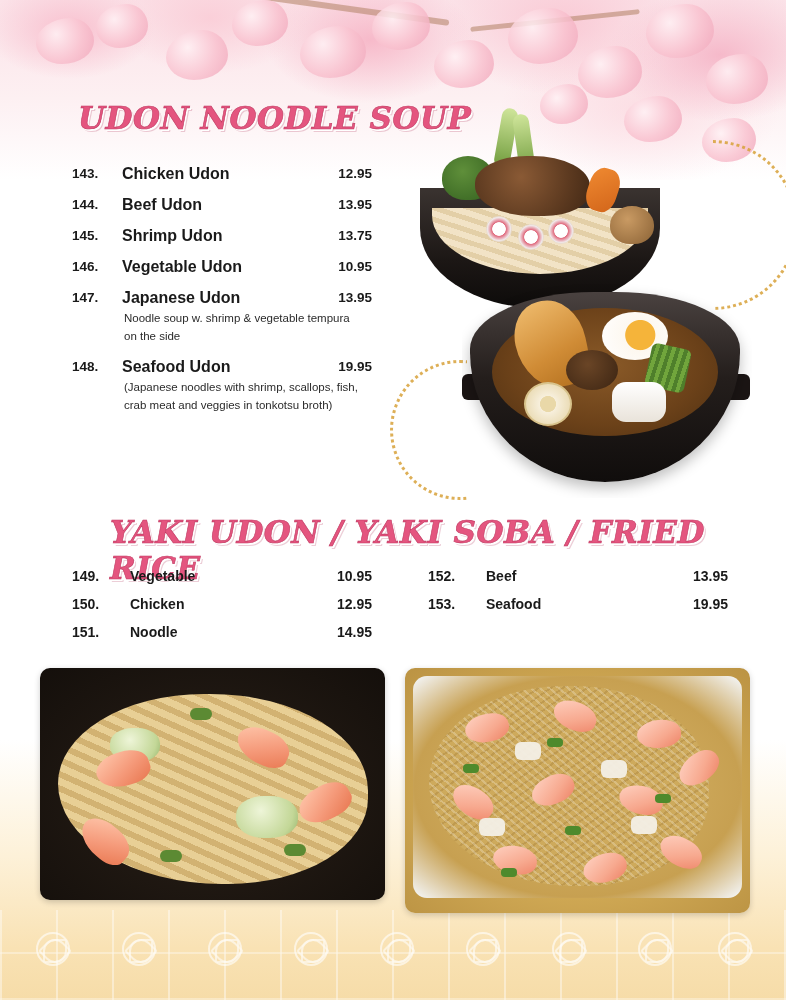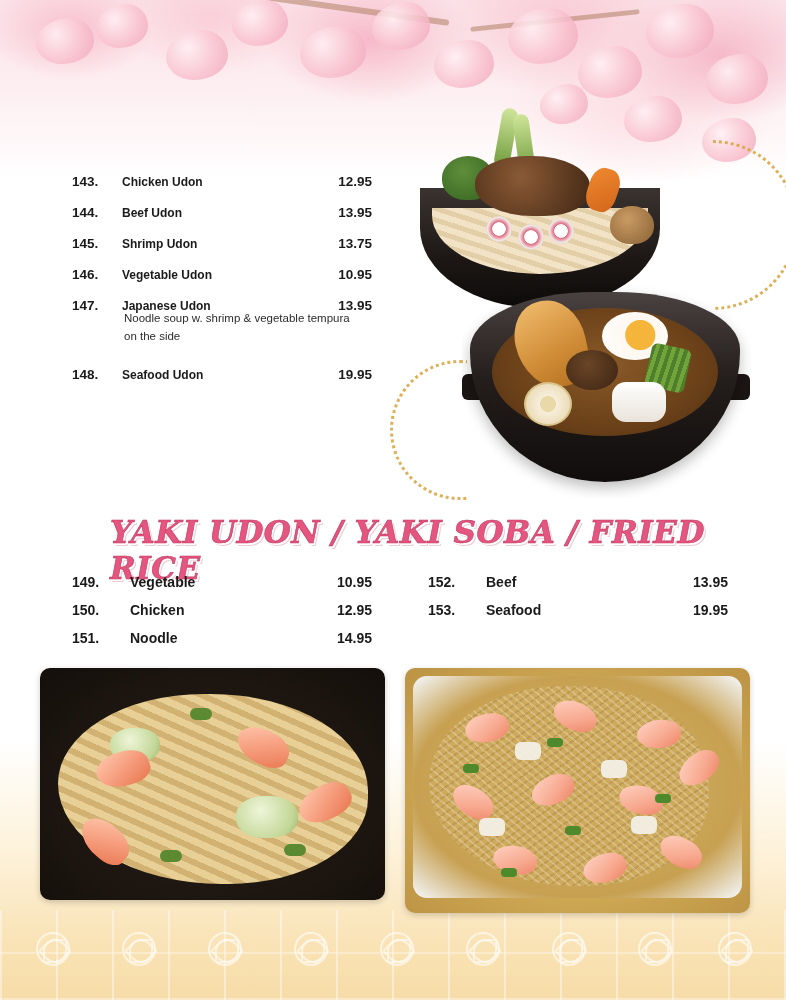--- a/index.html
+++ b/index.html
@@ -101,31 +101,31 @@
   }
 
   
   .menu-list { position: absolute; }
   #udon-list { left: 72px; top: 158px; width: 300px; }
 
   .menu-row {
     position: relative;
     height: 31px;
     display: flex;
-    align-items: flex-end;
+    align-items: center;
   }
   .m-num {
     width: 50px;
     font-size: 13.5px;
     font-weight: bold;
     color: #1a1a1a;
   }
   .m-name {
     flex: 1;
-    font-size: 12px;
+    font-size: 16px;
     font-weight: bold;
     color: #1a1a1a;
   }
   .m-price {
     width: 52px;
     text-align: right;
     font-size: 13.5px;
     font-weight: bold;
     color: #1a1a1a;
   }
@@ -411,20 +411,21 @@
   <div class="flower-motif" style="left:294px; bottom:34px;"></div>
   <div class="flower-motif" style="left:380px; bottom:34px;"></div>
   <div class="flower-motif" style="left:466px; bottom:34px;"></div>
   <div class="flower-motif" style="left:552px; bottom:34px;"></div>
   <div class="flower-motif" style="left:638px; bottom:34px;"></div>
   <div class="flower-motif" style="left:718px; bottom:34px;"></div>
 
   <div class="dots-arc" style="left:628px; top:140px; width:170px; height:170px; clip-path: polygon(50% 0, 100% 0, 100% 100%, 50% 100%);"></div>
   <div class="dots-arc" style="left:390px; top:360px; width:140px; height:140px; clip-path: polygon(0 0, 55% 0, 55% 100%, 0 100%);"></div>
 
+  <div id="udon-title" class="section-title">UDON NOODLE SOUP</div>
 
   <div id="udon-list" class="menu-list">
 
     <div class="menu-row">
       <span class="m-num">143.</span>
       <span class="m-name">Chicken Udon</span>
       <span class="m-price">12.95</span>
     </div>
 
     <div class="menu-row">
@@ -450,20 +451,21 @@
       <span class="m-name">Japanese Udon</span>
       <span class="m-price">13.95</span>
     </div>
     <div class="m-desc">Noodle soup w. shrimp &amp; vegetable tempura on the side</div>
 
     <div class="menu-row">
       <span class="m-num">148.</span>
       <span class="m-name">Seafood Udon</span>
       <span class="m-price">19.95</span>
     </div>
+    <div class="m-desc">(Japanese noodles with shrimp, scallops, fish, crab meat and veggies in tonkotsu broth)</div>
 
   </div>
 
   <div class="photo" id="photo-udon-beef">
     <div class="veg-cuke"></div>
     <div class="veg-cuke b"></div>
     <div class="bowl-dark"></div>
     <div class="noodles"></div>
     <div class="veg-broccoli"></div>
     <div class="meat-pile"></div>

